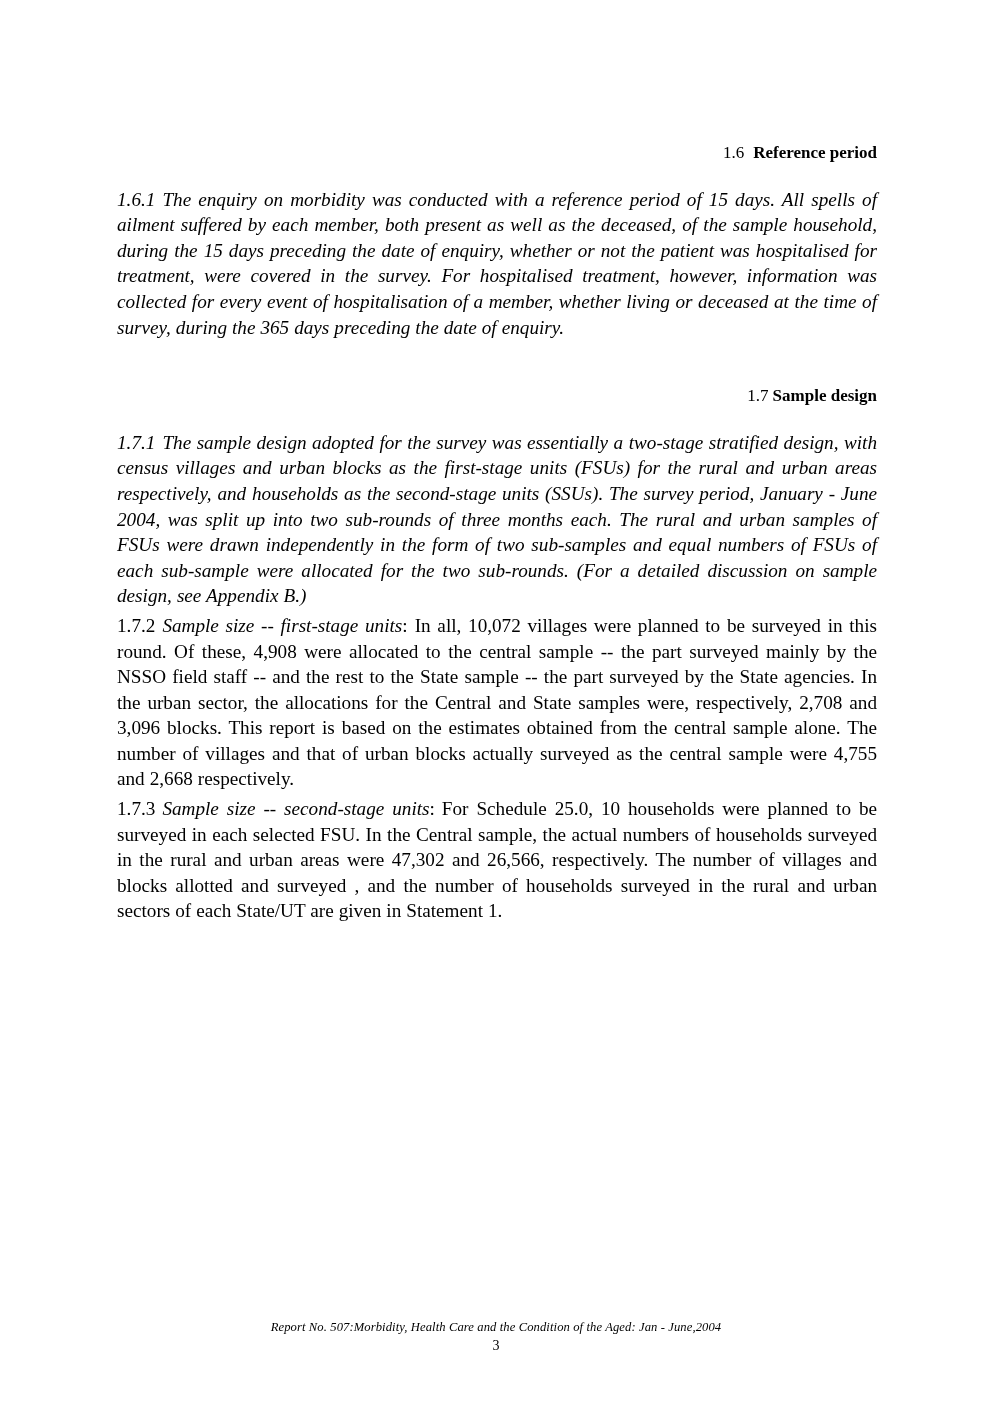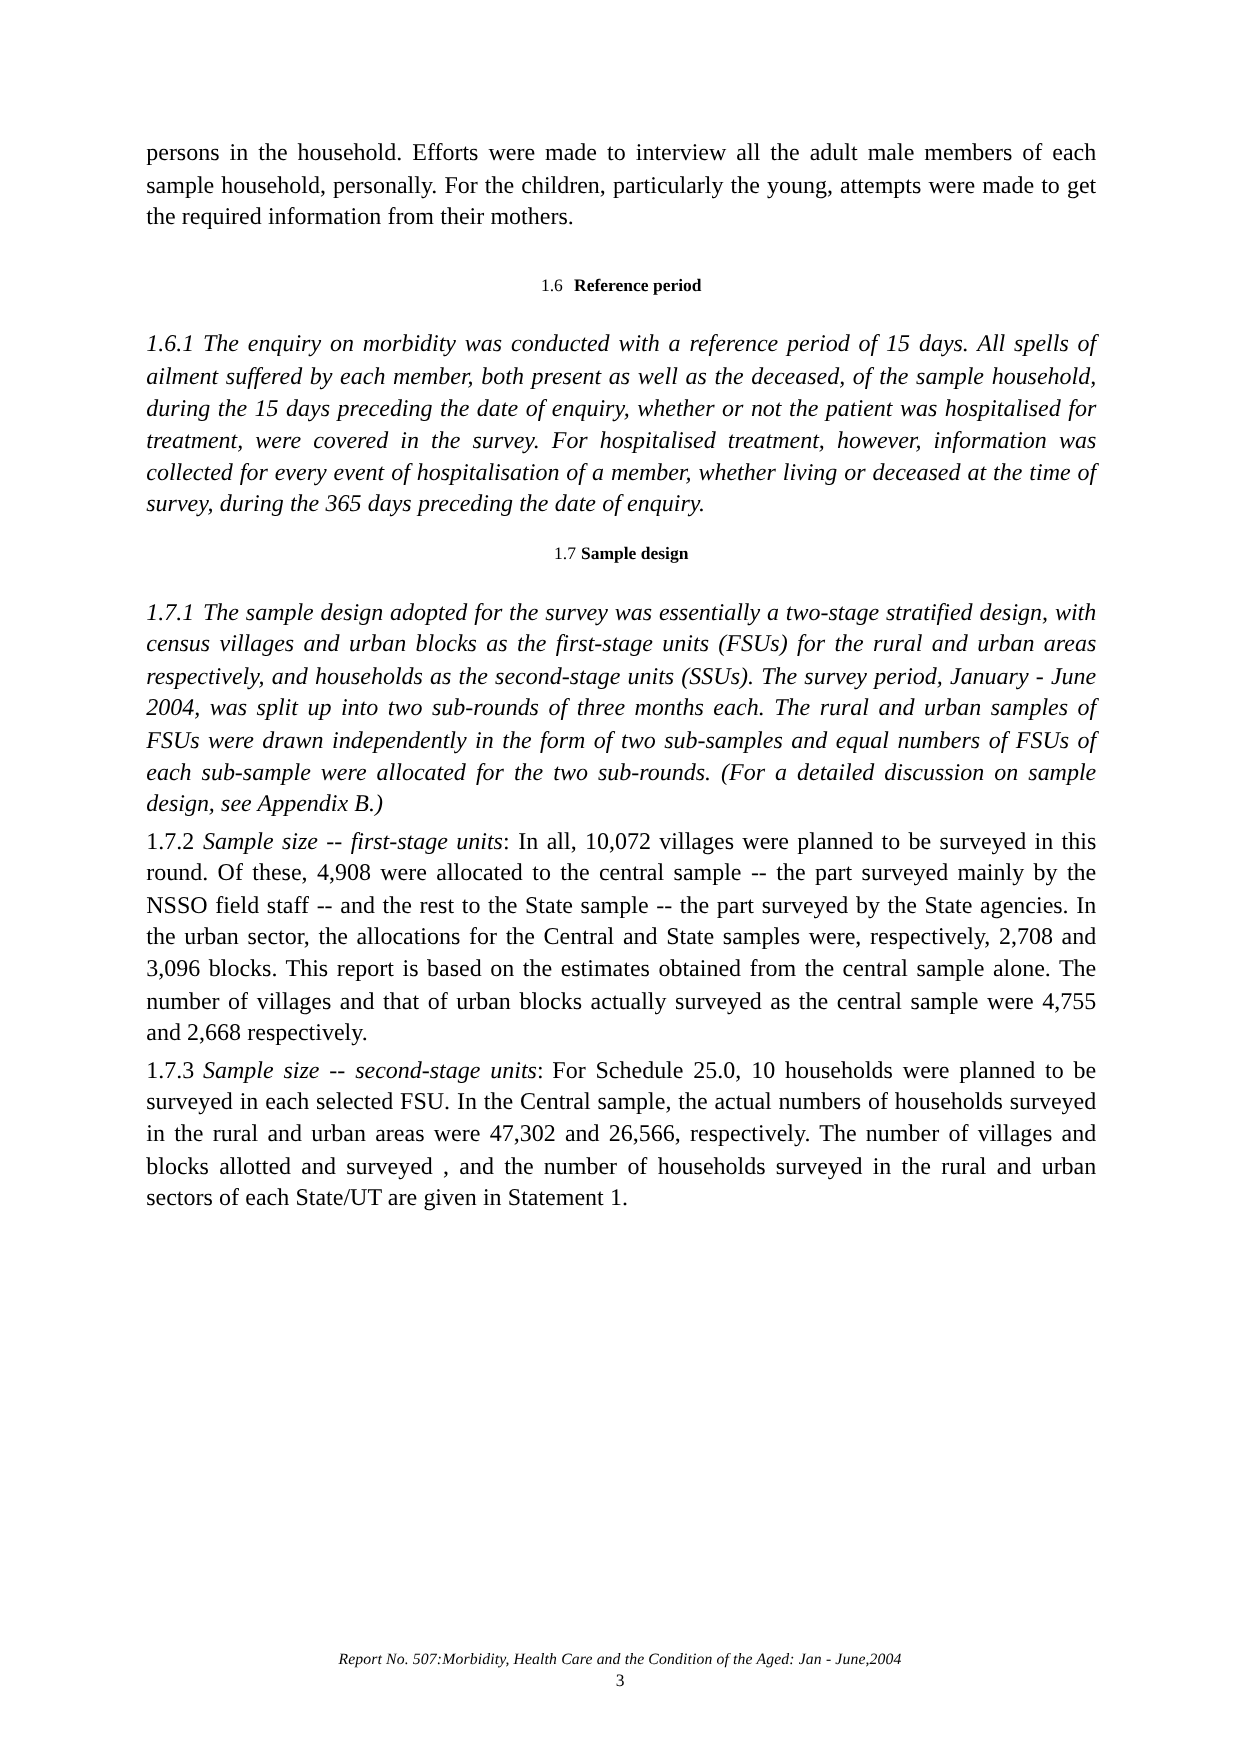--- a/index.html
+++ b/index.html
@@ -33,24 +33,24 @@
     text-align: justify;
     text-justify: inter-word;
     margin: 0 0 0 0;
     hyphens: none;
     word-spacing: 0.01em;
   }
   .para + .para {
     margin-top: 4px;
   }
   .heading {
-    font-size: 14px;
+    font-size: 17px;
     line-height: 25.6px;
     margin: 0;
-    text-align: center;
+    text-align: right;
   }
   .heading-num {
     font-weight: normal;
   }
   .heading-text {
     font-weight: bold;
   }
   
   .gap-wide .heading-num::after {
     content: "";
@@ -60,21 +60,21 @@
   
   .gap-narrow .heading-num::after {
     content: "";
     display: inline-block;
     width: 4px;
   }
   .heading.sec-16 {
     margin-top: 30px;
   }
   .heading.sec-17 {
-    margin-top: 14px;
+    margin-top: 43px;
   }
   .para.after-heading {
     margin-top: 21px;
     font-style: italic;
   }
   .ital {
     font-style: italic;
   }
   .lead-num::after {
     content: "";
@@ -107,23 +107,20 @@
     margin-top: 1px;
   }
 </style>
 </head>
 <body>
 
 <div class="page">
 
   <div class="content">
 
-    <p class="para">
-      <span>persons in the household. Efforts were made to interview all the adult male members of each sample household, personally. For the children, particularly the young, attempts were made to get the required information from their mothers.</span>
-    </p>
 
     <h2 class="heading sec-16 gap-wide">
       <span class="heading-num">1.6</span><span class="heading-text">Reference period</span>
     </h2>
 
     <p class="para after-heading">
       <span class="lead-num">1.6.1</span><span>The enquiry on morbidity was conducted with a reference period of 15 days.  All spells of ailment suffered by each member, both present as well as the deceased, of the sample household, during the 15 days preceding the date of enquiry, whether or not the patient was hospitalised for treatment, were covered in the survey. For hospitalised treatment, however, information was collected for every event of hospitalisation of a member, whether living or deceased at the time of survey, during the 365 days preceding the date of enquiry.</span>
     </p>
 
     <h2 class="heading sec-17 gap-narrow">

